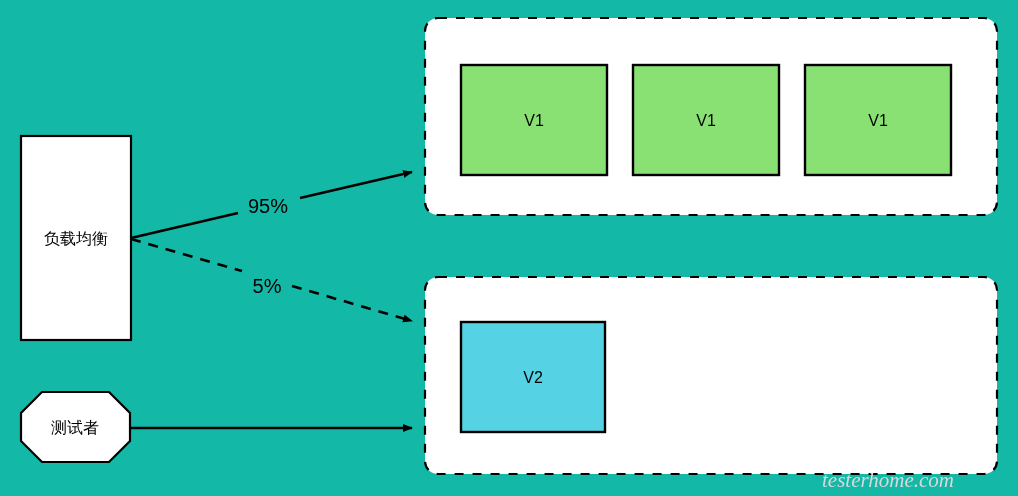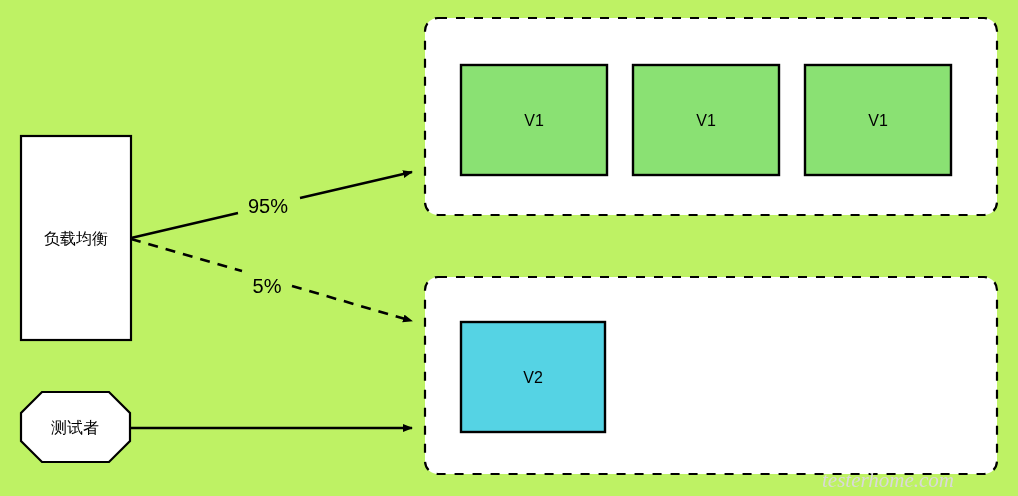--- a/index.html
+++ b/index.html
@@ -7,21 +7,21 @@
     padding: 0;
     background: #ffffff;
   }
   body {
     font-family: "Liberation Sans", "DejaVu Sans", sans-serif;
   }
   #canvas {
     position: relative;
     width: 1018px;
     height: 496px;
-    background: #bef264;
+    background: #14b8a6;
     overflow: hidden;
   }
   #diagram-svg {
     position: absolute;
     top: 0;
     left: 0;
     width: 1018px;
     height: 496px;
   }
   .node-label {

